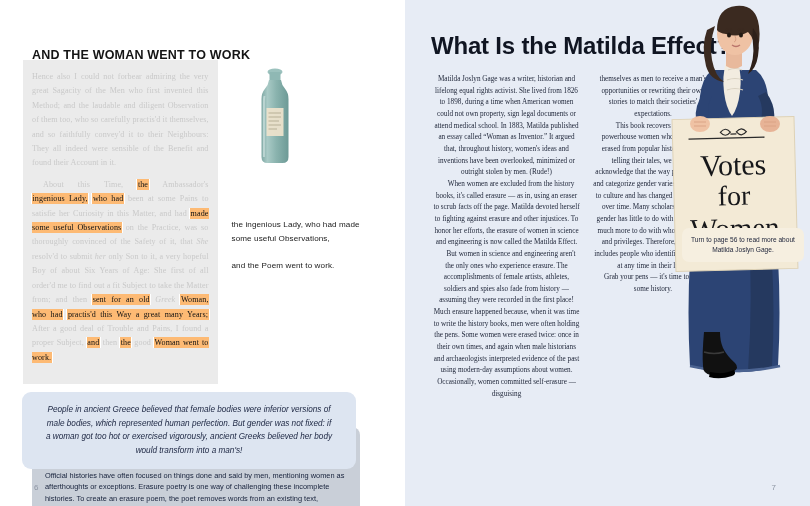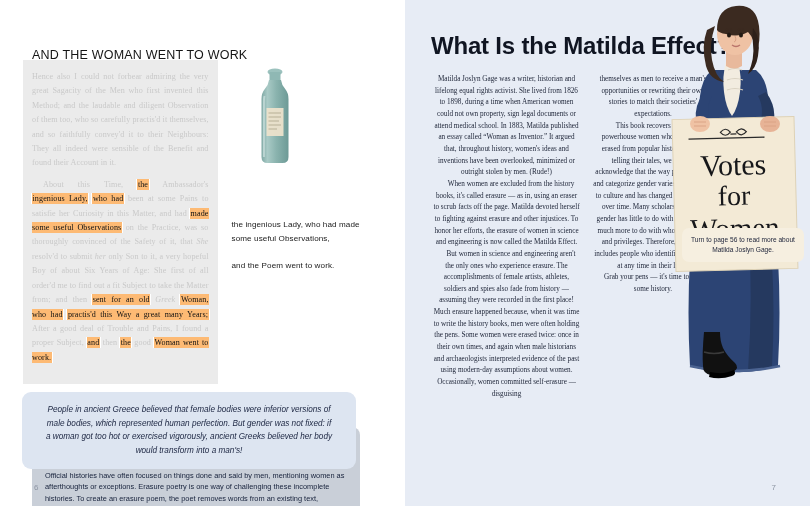--- a/index.html
+++ b/index.html
@@ -24,21 +24,21 @@
     padding: 0;
   }
   .left-inner {
     position: absolute;
     left: 32px; top: 48px;
     width: 345px;
   }
 
   .poem-title {
     font-family: "Liberation Sans", sans-serif;
-    font-weight: normal;
+    font-weight: bold;
     font-size: 12.5px;
     letter-spacing: 0.2px;
     color: #151515;
     margin-bottom: 2px;
   }
   .poem-subtitle {
     font-family: "Liberation Sans", sans-serif;
     font-style: italic;
     font-weight: bold;
     font-size: 11px;

